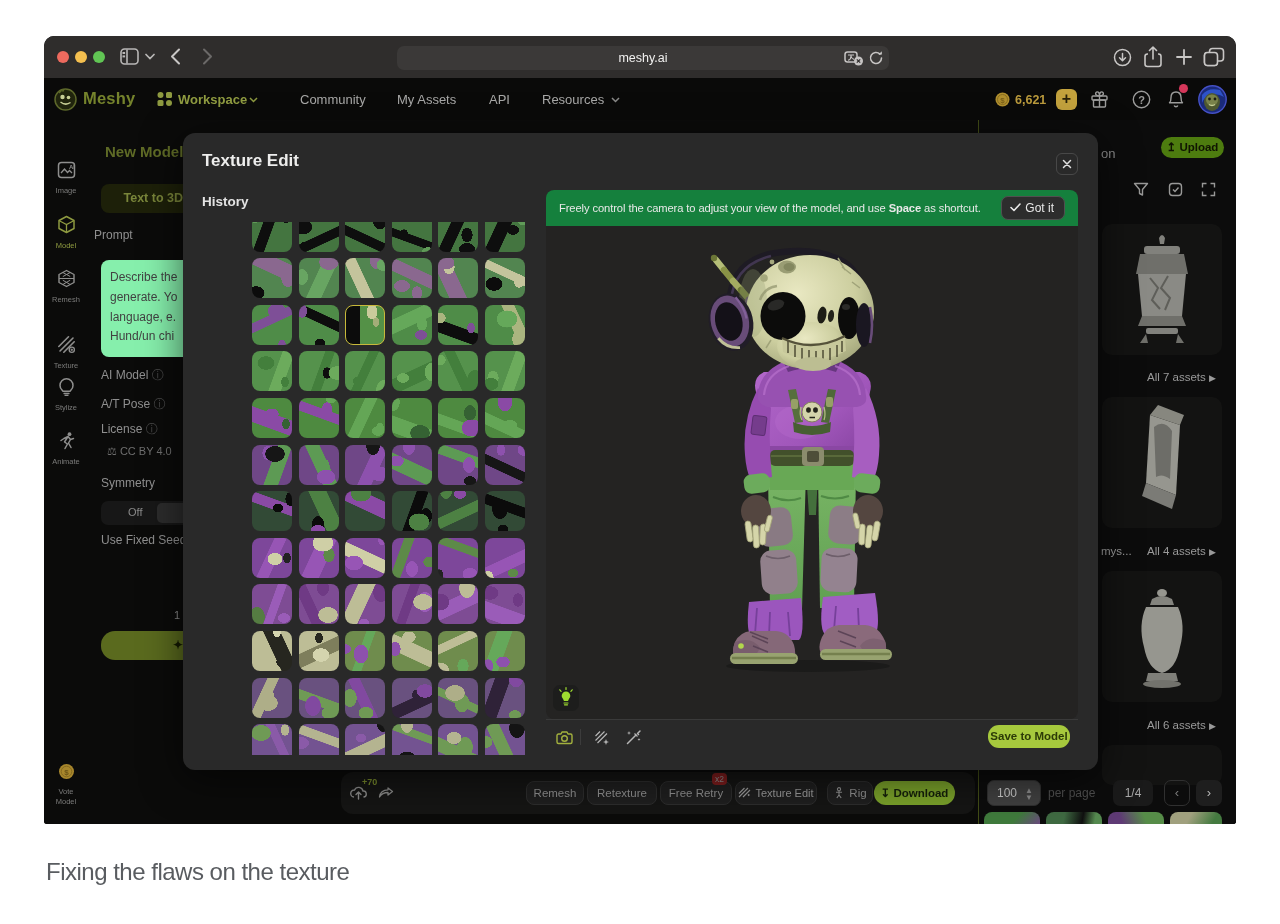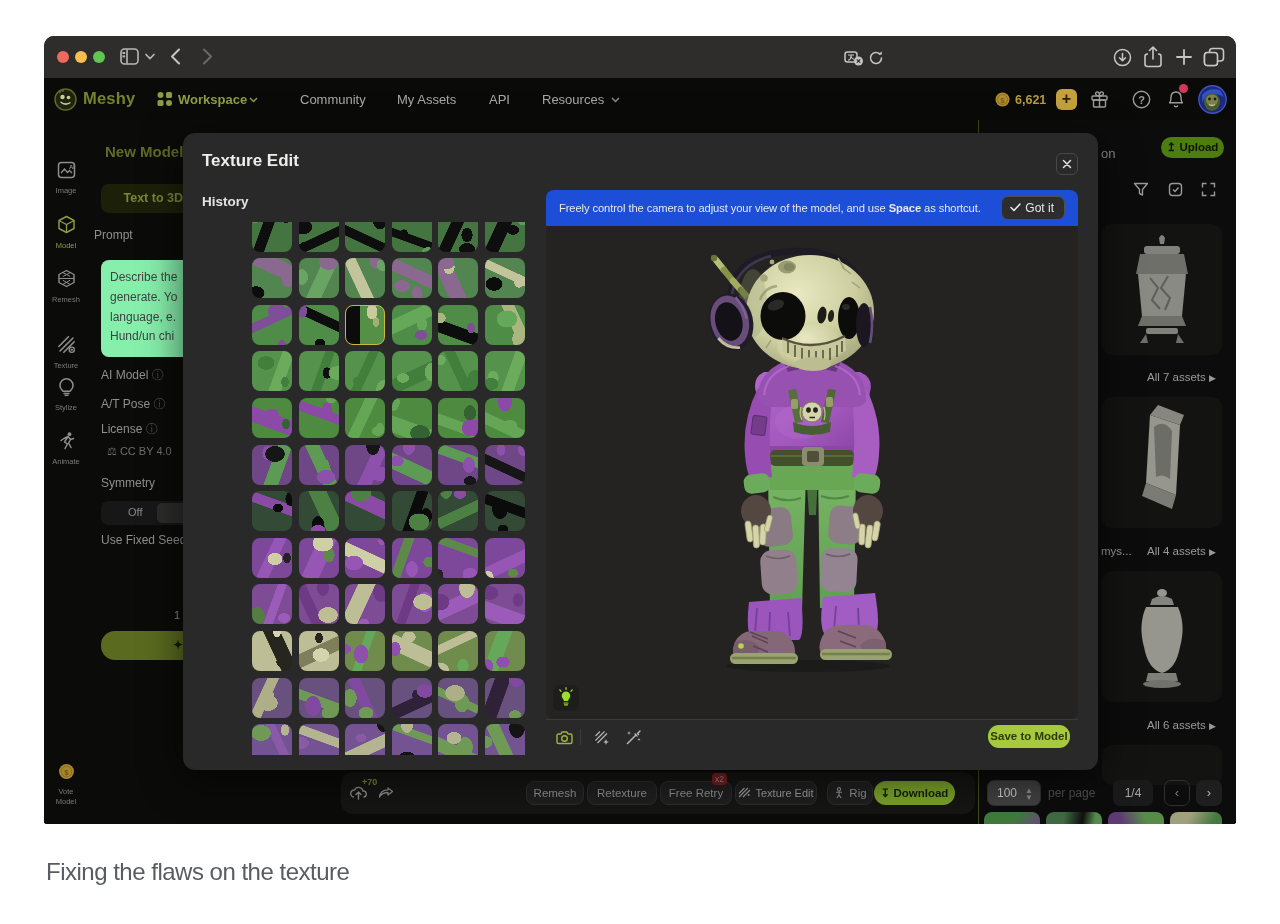--- a/index.html
+++ b/index.html
@@ -17,21 +17,21 @@
   
   .rail { position:absolute; width:44px; text-align:center; color:#8f8f8e; }
   .rail .lb { font-size:7.5px; color:#7b7b7a; margin-top:3px; }
   
   .lp { position:absolute; white-space:nowrap; }
   
   #modal { position:absolute; left:139px; top:97px; width:915px; height:637px; background:#292929; border-radius:12px; box-shadow:0 8px 40px rgba(0,0,0,.6); }
   .th { position:absolute; width:40px; height:40px; border-radius:8px; }
   #grid { position:absolute; left:69px; top:89px; width:273px; height:533px; overflow:hidden; }
   #viewer { position:absolute; left:363px; top:57px; width:532px; height:529px; background:#242322; border-radius:8px; }
-  #tipbar { position:absolute; left:0; top:0; width:532px; height:36px; background:#1d4ed8; border-radius:8px 8px 0 0; color:#e8e8e8; font-size:11.2px; line-height:36px; white-space:nowrap; letter-spacing:-0.1px; }
+  #tipbar { position:absolute; left:0; top:0; width:532px; height:36px; background:#15803d; border-radius:8px 8px 0 0; color:#e8e8e8; font-size:11.2px; line-height:36px; white-space:nowrap; letter-spacing:-0.1px; }
   .btn-dim { background:#1f1f1f; border:1px solid #2d2d2d; color:#8f8f8f; border-radius:8px; font-size:11.5px; position:absolute; text-align:center; white-space:nowrap; height:24px; line-height:22px; }
 </style>
 </head>
 <body>
 <div id="win">
 
   <div id="chrome">
     <div class="tl" style="left:13px; background:#ed6a5e;"></div>
     <div class="tl" style="left:31px; background:#f4bf4f;"></div>
     <div class="tl" style="left:49px; background:#61c554;"></div>
@@ -43,20 +43,21 @@
       </svg>
     <svg class="cicon" style="left:101px;top:17px;" width="10" height="7" viewBox="0 0 10 7">
         <path d="M1 1.5 L5 5.5 L9 1.5" fill="none" stroke="#b9b7b6" stroke-width="1.7" stroke-linecap="round"></path>
       </svg>
     <svg class="cicon" style="left:126px;top:12px;" width="11" height="17" viewBox="0 0 11 17">
         <path d="M9 1.5 L2 8.5 L9 15.5" fill="none" stroke="#c8c6c5" stroke-width="2" stroke-linecap="round" stroke-linejoin="round"></path>
       </svg>
     <svg class="cicon" style="left:158px;top:12px;" width="11" height="17" viewBox="0 0 11 17">
         <path d="M2 1.5 L9 8.5 L2 15.5" fill="none" stroke="#6b6968" stroke-width="2" stroke-linecap="round" stroke-linejoin="round"></path>
       </svg>
+    <div id="urlbar">meshy.ai</div>
     <svg class="cicon" style="left:800px;top:15px;" width="20" height="15" viewBox="0 0 20 15">
         <rect x="1" y="1" width="12" height="10" rx="2.5" fill="none" stroke="#c6c4c3" stroke-width="1.5"></rect>
         <path d="M4 4 h6 M7 4 v1.2 c0 2-1.5 3.6-3 4 M7 5 c.4 1.8 1.6 3 3 3.4" stroke="#c6c4c3" stroke-width="1.1" fill="none"></path>
         <circle cx="14.5" cy="10" r="4.5" fill="#c6c4c3"></circle>
         <path d="M12.8 8.3 l3.4 3.4 M16.2 8.3 l-3.4 3.4" stroke="#2f2d2c" stroke-width="1.2"></path>
       </svg>
     <svg class="cicon" style="left:824px;top:14px;" width="16" height="16" viewBox="0 0 16 16">
         <path d="M13.5 8 a5.5 5.5 0 1 1 -1.6 -3.9" fill="none" stroke="#c6c4c3" stroke-width="1.6" stroke-linecap="round"></path>
         <path d="M13.8 1.2 L13.9 4.6 L10.5 4.5 Z" fill="#c6c4c3"></path>
       </svg>

